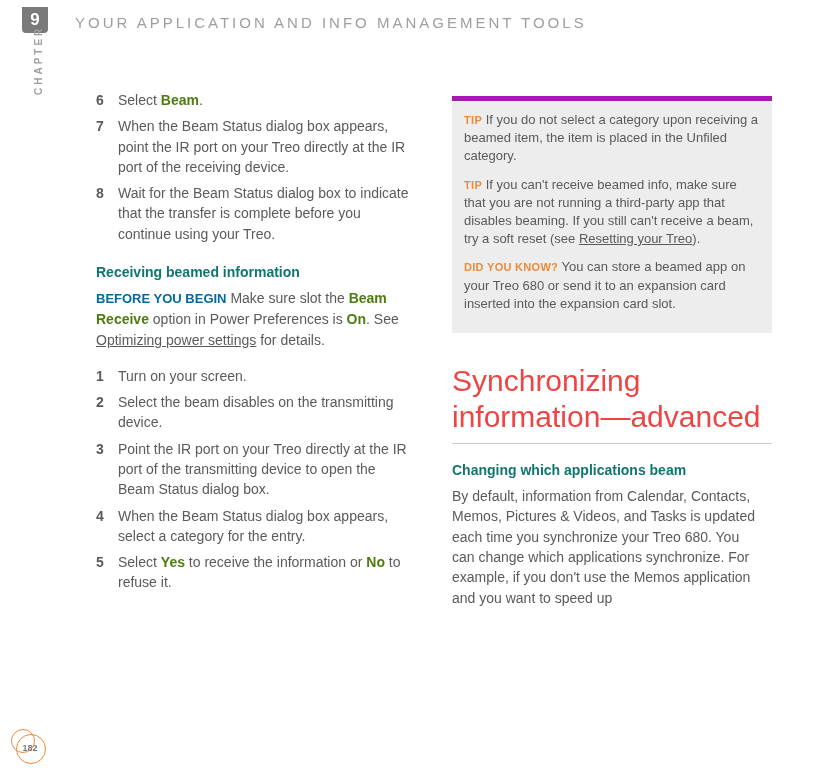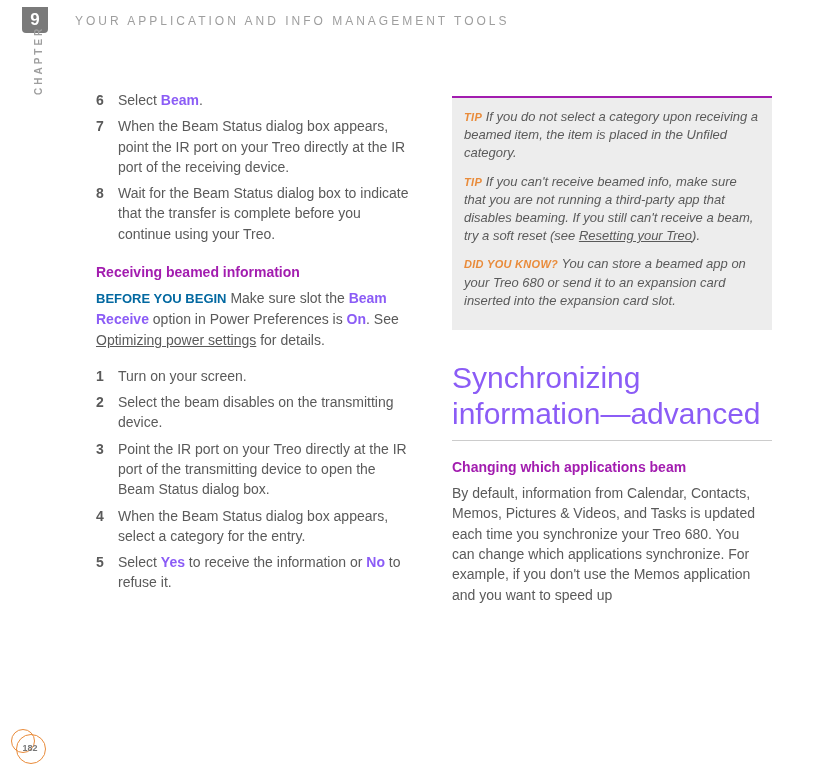--- a/index.html
+++ b/index.html
@@ -41,21 +41,21 @@
     transform-origin: left top;
     font-size: 10px;
     letter-spacing: 3px;
     color: #9e9e9e;
     font-weight: bold;
   }
   .section-title {
     position: absolute;
     left: 75px;
     top: 14px;
-    font-size: 12px;
+    font-size: 15px;
     letter-spacing: 3px;
     color: #9e9e9e;
   }
   .col-left {
     position: absolute;
     left: 96px;
     top: 90px;
     width: 320px;
     color: #5a5a5a;
     font-size: 14px;
@@ -83,51 +83,50 @@
     width: 22px;
     flex: 0 0 22px;
     font-weight: bold;
     color: #5a5a5a;
   }
   .step-body {
     flex: 1;
   }
   .sub-heading {
     font-weight: bold;
-    color: #a21caf;
+    color: #0f766e;
     margin: 12px 0 6px 0;
     font-size: 14px;
   }
   .before-label {
     font-weight: bold;
     color: #0369a1;
     font-size: 13px;
   }
   .linky {
     text-decoration: underline;
   }
   .tips-box {
     background: #ededed;
-    border-top: 2px solid #a21caf;
+    border-top: 5px solid #a21caf;
     padding: 10px 12px 12px 12px;
     font-size: 13px;
     line-height: 1.4;
     margin-bottom: 30px;
-    font-style: italic;
   }
   .tips-box p { margin: 0 0 10px 0; }
   .tips-box p:last-child { margin-bottom: 8px; }
   .tip-label {
     color: #e98b3a;
     font-weight: bold;
     font-size: 11px;
     letter-spacing: 0.3px;
   }
   .main-heading {
-    color: #8b5cf6;
+    color: #ef4444;
     font-size: 30px;
     line-height: 1.2;
     font-weight: normal;
     margin: 0 0 8px 0;
   }
   .rule {
     border: none;
     border-top: 1px solid #ccc;
     margin: 0 0 16px 0;
   }
@@ -156,21 +155,21 @@
     position: absolute;
     left: 0; top: 0;
     width: 32px; height: 32px;
     display: flex;
     align-items: center;
     justify-content: center;
     font-size: 9px;
     color: #777;
     font-weight: bold;
   }
-  b { font-weight: bold; color: #8b5cf6; }
+  b { font-weight: bold; color: #4d7c0f; }
 </style>
 </head>
 <body>
 
 <div class="page">
 
   <div class="chapter-tab">9</div>
   <div class="chapter-vert">CHAPTER</div>
   <div class="section-title">YOUR APPLICATION AND INFO MANAGEMENT TOOLS</div>
 

